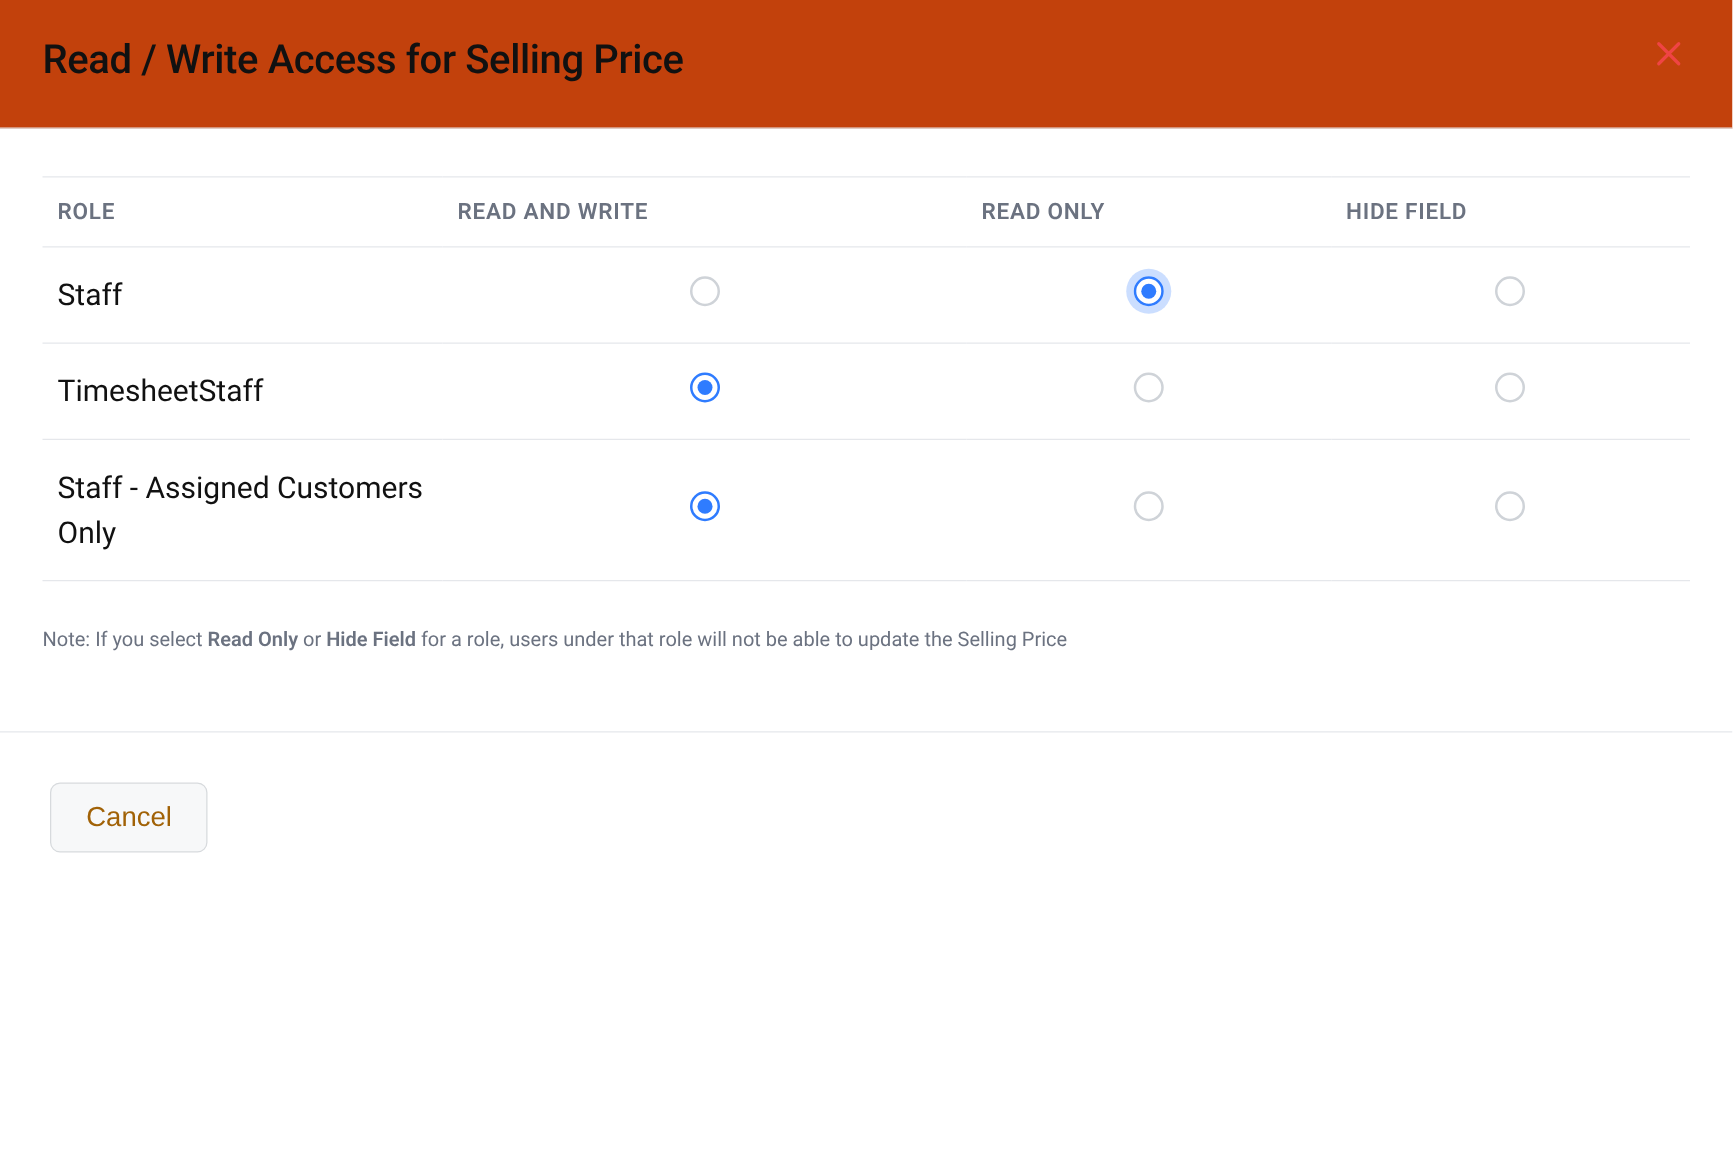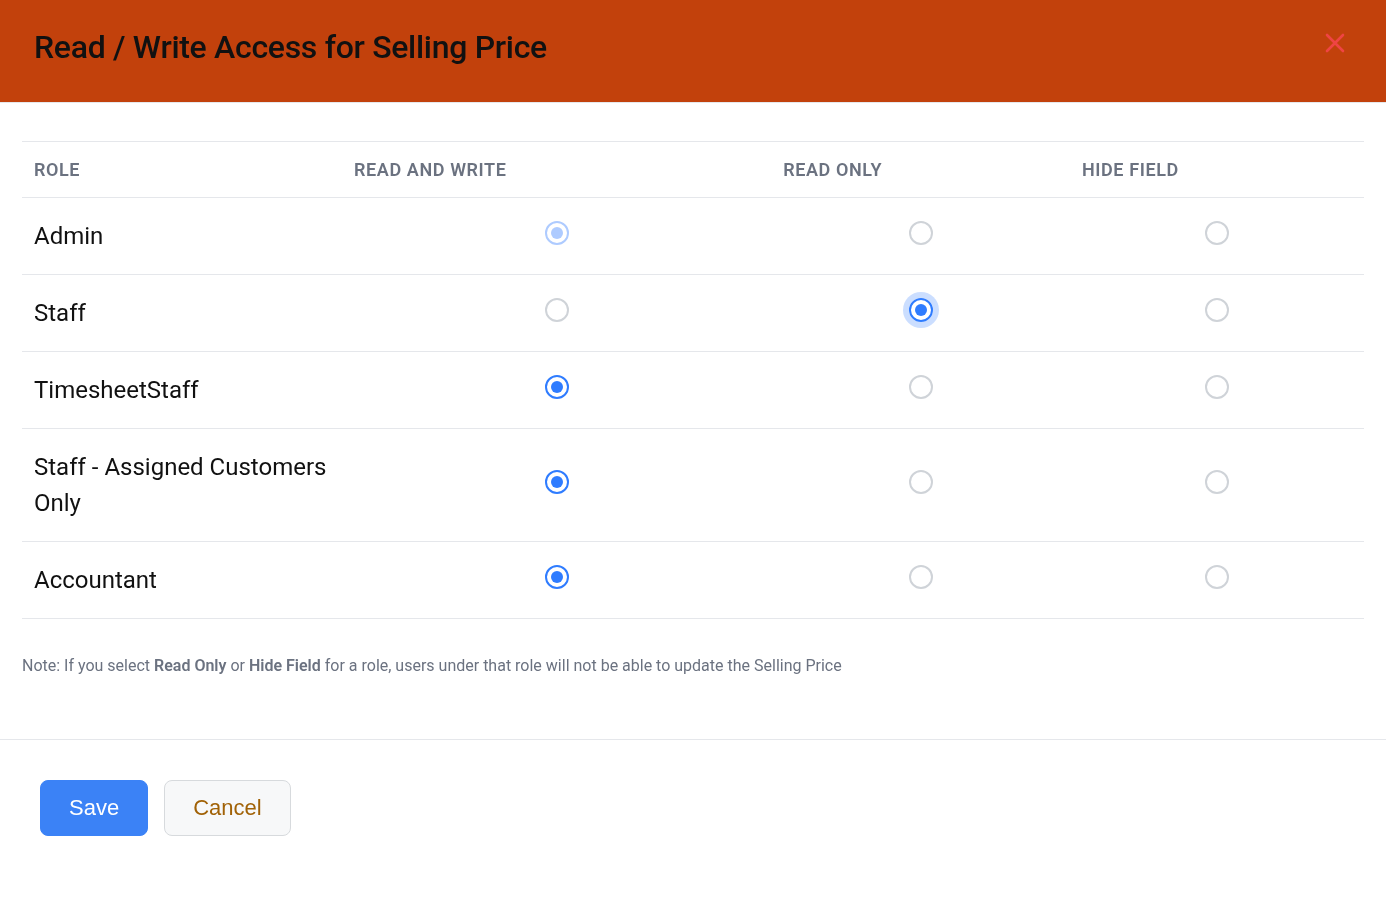--- a/index.html
+++ b/index.html
@@ -25,21 +25,21 @@
   }
   .close-btn {
     color: #ef4444;
     cursor: pointer;
     font-size: 24px;
     line-height: 1;
     padding: 0 6px;
     margin-top: 4px;
   }
   .modal-body {
-    padding: 0 22px;
+    padding: 0 34px;
   }
   table {
     width: 100%;
     border-collapse: collapse;
     margin-top: 38px;
   }
   thead tr {
     border-top: 1px solid #e5e7eb;
     border-bottom: 1px solid #e5e7eb;
   }
@@ -142,53 +142,40 @@
     <thead>
       <tr>
         <th class="role-col">ROLE</th>
         <th>READ AND WRITE</th>
         <th>READ ONLY</th>
         <th>HIDE FIELD</th>
       </tr>
     </thead>
     <tbody id="rows">
         <tr>
-          <td class="role-name">Admin</td>
-          <td><span class="radio selected disabled"></span></td>
-          <td><span class="radio"></span></td>
-          <td><span class="radio"></span></td>
-        </tr>
-        <tr>
           <td class="role-name">Staff</td>
           <td><span class="radio"></span></td>
           <td><span class="radio selected ring"></span></td>
           <td><span class="radio"></span></td>
         </tr>
         <tr>
           <td class="role-name">TimesheetStaff</td>
           <td><span class="radio selected"></span></td>
           <td><span class="radio"></span></td>
           <td><span class="radio"></span></td>
         </tr>
         <tr>
           <td class="role-name">Staff - Assigned Customers Only</td>
           <td><span class="radio selected"></span></td>
           <td><span class="radio"></span></td>
           <td><span class="radio"></span></td>
         </tr>
-        <tr>
-          <td class="role-name">Accountant</td>
-          <td><span class="radio selected"></span></td>
-          <td><span class="radio"></span></td>
-          <td><span class="radio"></span></td>
-        </tr>
       </tbody>
   </table>
 
   <p class="note">
     <span>Note: If you select </span><span class="bold">Read Only</span><span> or </span><span class="bold">Hide Field</span><span> for a role, users under that role will not be able to update the Selling Price</span>
   </p>
 </div>
 
 <div class="modal-footer">
-  <button class="btn btn-primary">Save</button>
   <button class="btn btn-secondary">Cancel</button>
 </div>
 
 </body></html>

